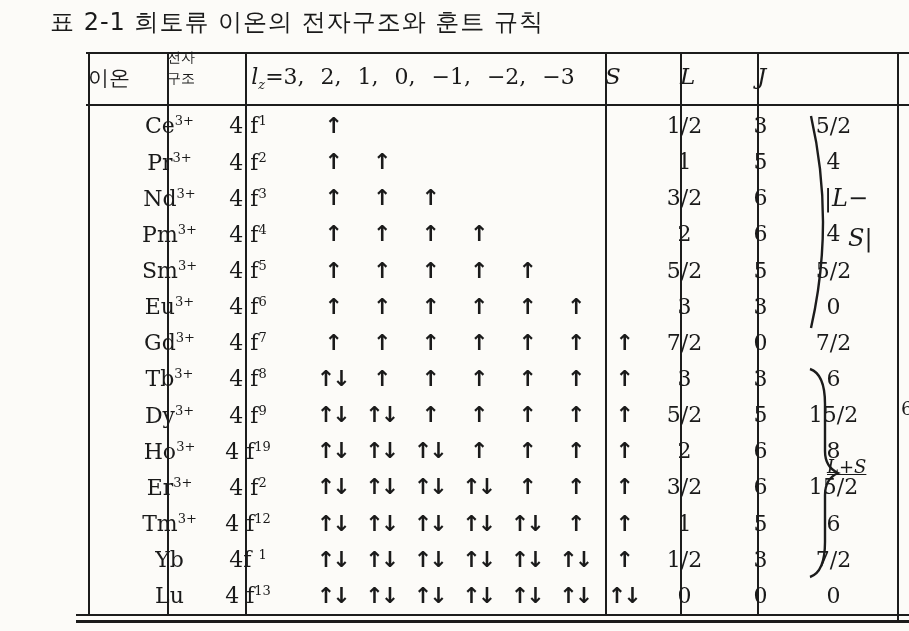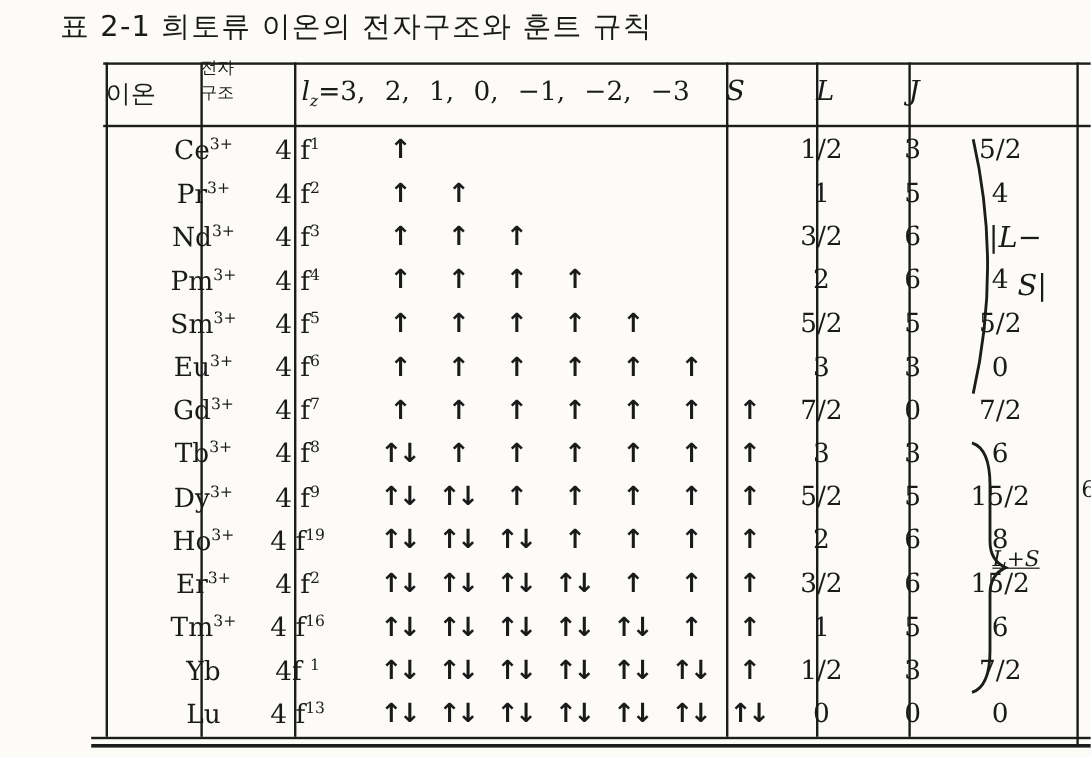--- a/index.html
+++ b/index.html
@@ -242,21 +242,21 @@
         <span class="spin">↑</span>
         <span class="spin">↑</span>
         <span class="spin">↑</span>
       </div>
       <div class="c c-s">3/2</div>
       <div class="c c-l">6</div>
       <div class="c c-j">15/2</div>
     </div>
     <div class="trow">
       <div class="c c-ion">Tm<sup>3+</sup></div>
-      <div class="c c-cfg">4 f<sup>16</sup></div>
+      <div class="c c-cfg">4 f<sup>12</sup></div>
       <div class="spins">
         <span class="spin">↑↓</span>
         <span class="spin">↑↓</span>
         <span class="spin">↑↓</span>
         <span class="spin">↑↓</span>
         <span class="spin">↑↓</span>
         <span class="spin">↑</span>
         <span class="spin">↑</span>
       </div>
       <div class="c c-s">1</div>

